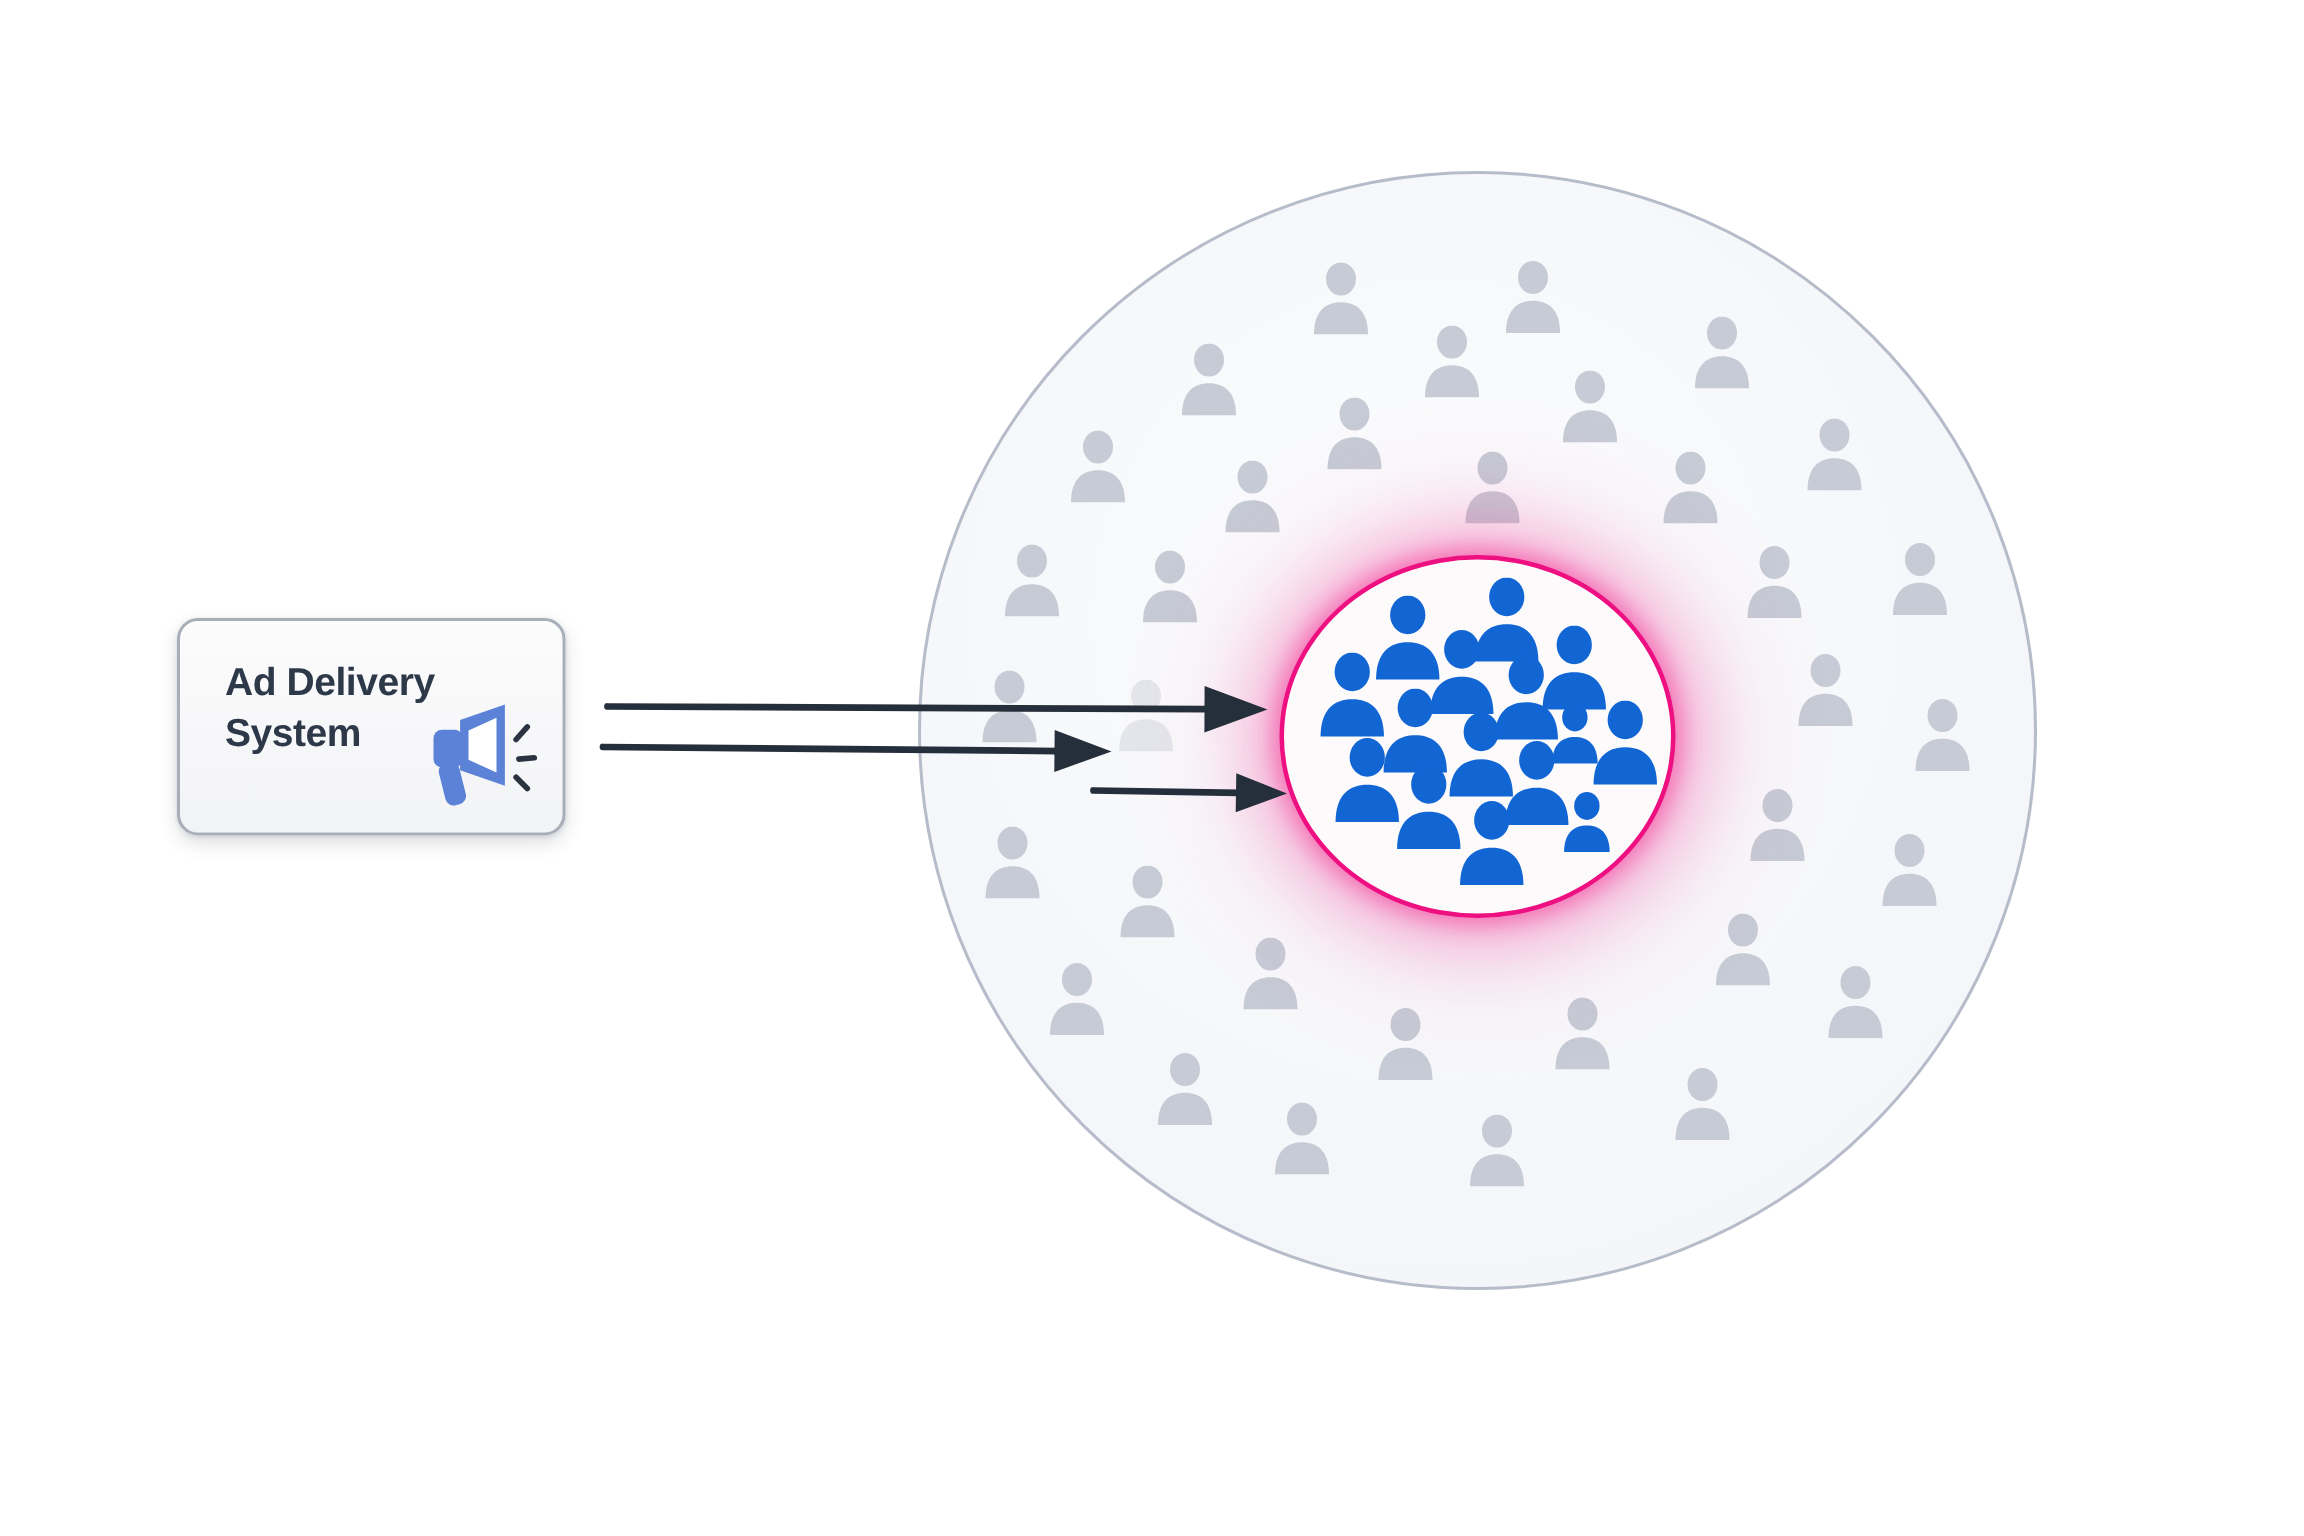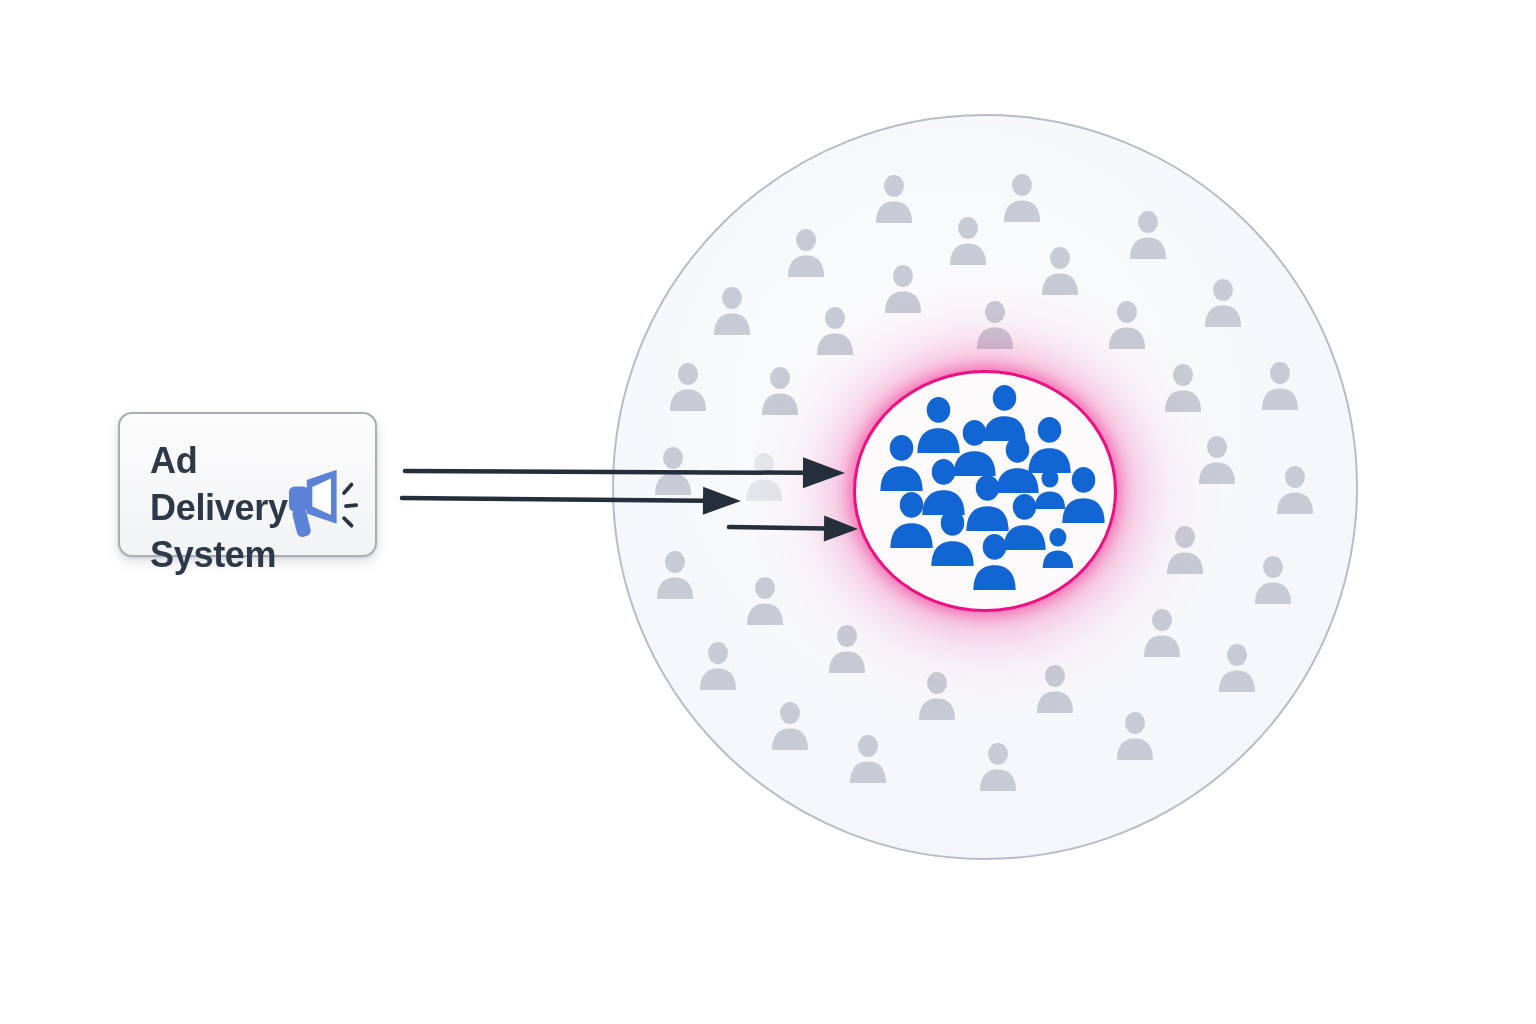--- a/index.html
+++ b/index.html
@@ -37,21 +37,21 @@
     box-sizing:border-box;
     border-radius:14px;
     border:2px solid #a8aeb8;
     background:linear-gradient(180deg,#fcfcfd 0%,#f2f3f5 100%);
     box-shadow:0 5px 12px rgba(70,80,95,0.18), 0 1px 3px rgba(70,80,95,0.15);
     z-index:40;
   }
   .ad-box-label{
     position:absolute;
     left:30px;top:24px;width:192px;
-    font-size:36px;font-weight:700;
+    font-size:26px;font-weight:700;
     line-height:1.3;
     color:#2d3848;
     letter-spacing:-0.3px;
   }
   .megaphone{
     position:absolute;
     right:16px;bottom:6px;
     width:84px;height:84px;
   }
   .svg-defs{position:absolute;width:0;height:0;}

